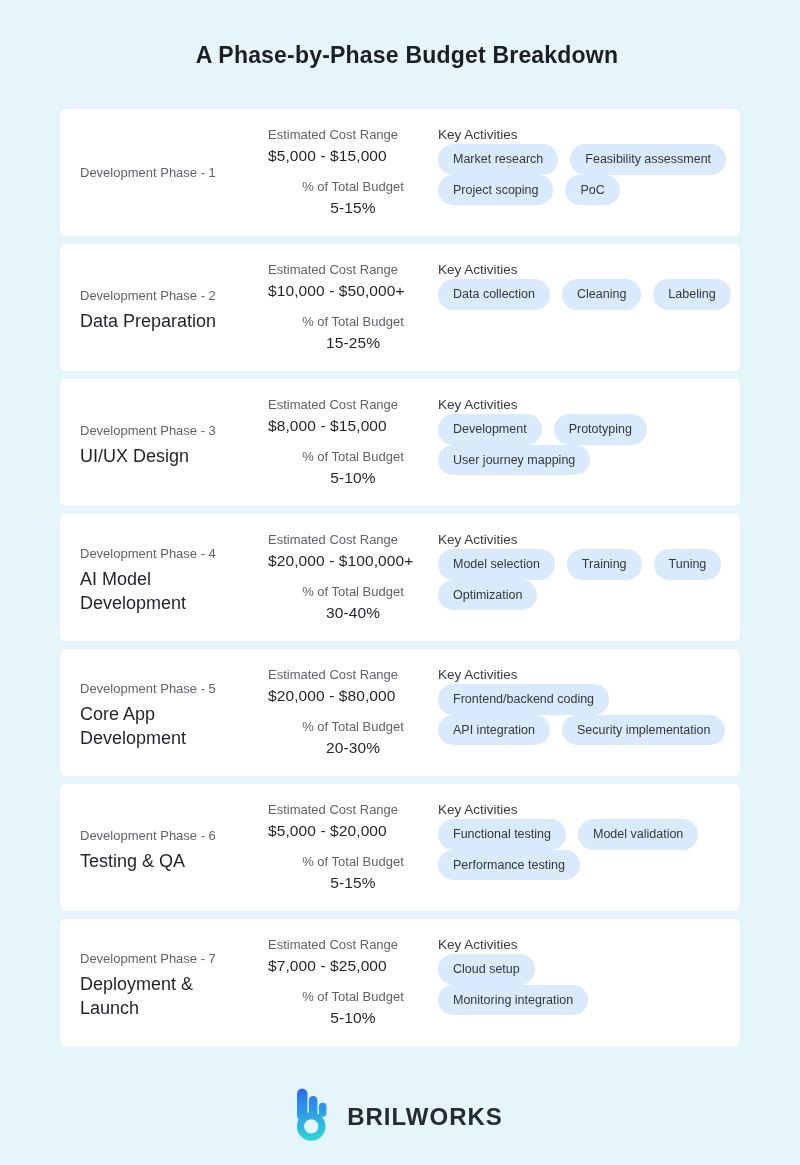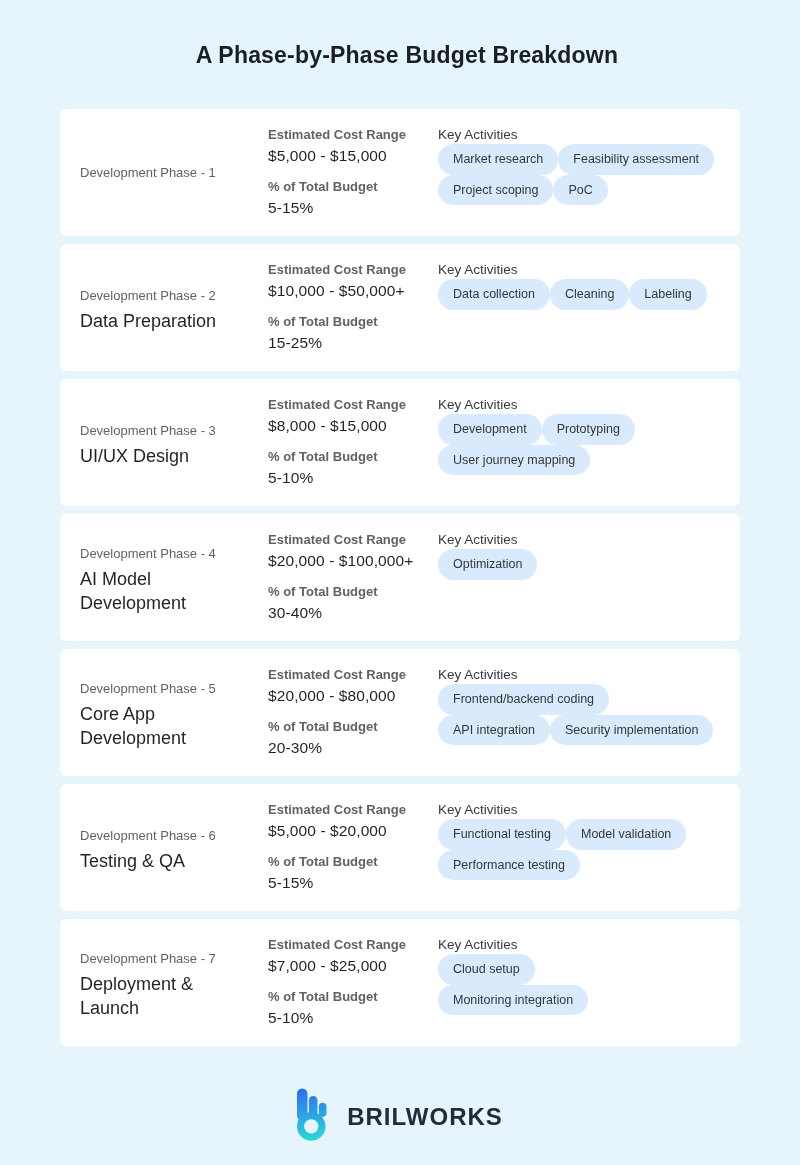--- a/index.html
+++ b/index.html
@@ -60,41 +60,41 @@
     white-space:pre-line;
   }
   .col-mid{
     width:170px;
     flex:0 0 170px;
   }
   .field-label{
     font-size:13px;
     color:var(--text-gray);
     margin-bottom:5px;
-    font-weight:bold;
   }
   .field-value{
     font-size:15.5px;
     color:var(--text-dark);
     letter-spacing:.1px;
   }
-  .field + .field{margin-top:14px;}
+  .field + .field{margin-top:14px;text-align:center;}
   .col-right{
     flex:1 1 auto;
     padding-left:0;
   }
   .key-activities-label{
     font-size:13.5px;
     color:#36393d;
     margin-bottom:2px;
   }
   .pill-row{
     margin-top:0;
     display:flex;
     flex-wrap:nowrap;
+    gap:12px;
   }
   .pill{
     display:inline-flex;
     align-items:center;
     background:var(--pill-bg);
     color:var(--pill-text);
     font-size:12.5px;
     line-height:1;
     padding:9px 15px;
     border-radius:17px;
@@ -217,20 +217,25 @@
         <div class="field-value">$20,000 - $100,000+</div>
       </div>
       <div class="field">
         <div class="field-label">% of Total Budget</div>
         <div class="field-value">30-40%</div>
       </div>
     </div>
     <div class="col-right">
       <div class="key-activities-label">Key Activities</div>
       <div>
+          <div class="pill-row">
+            <span class="pill">Model selection</span>
+            <span class="pill">Training</span>
+            <span class="pill">Tuning</span>
+          </div>
           <div class="pill-row">
             <span class="pill">Optimization</span>
           </div>
         </div>
     </div>
   </section>
 
   <section class="card">
     <div class="col-left">
       <div class="phase-label">Development Phase - 5</div>

